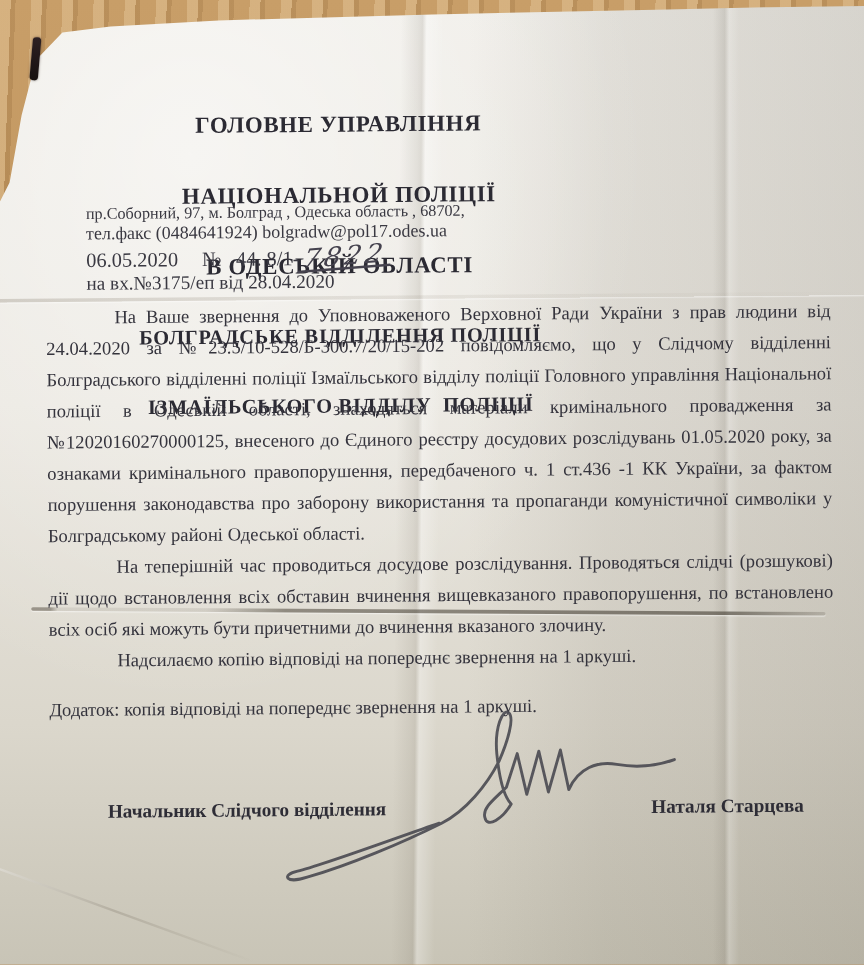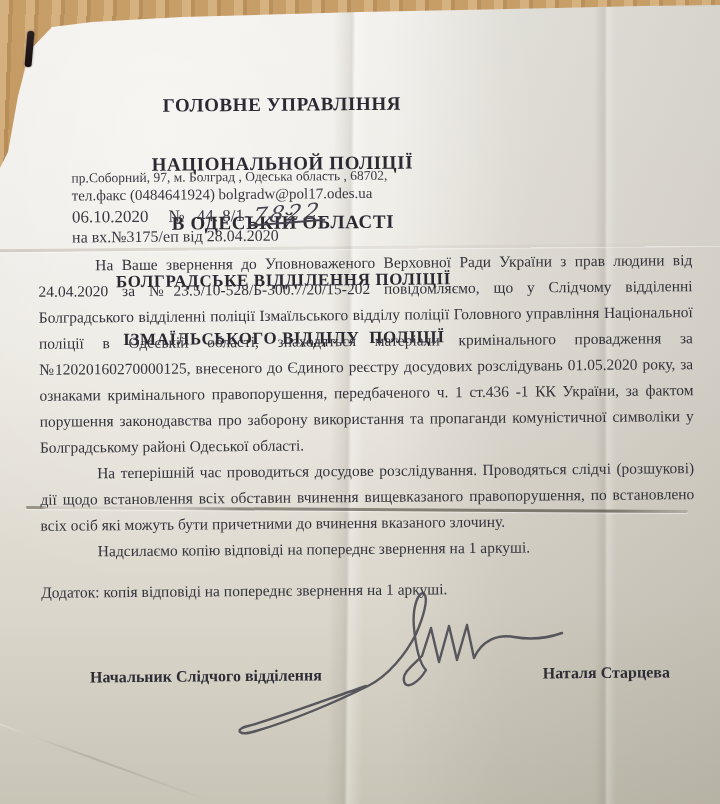--- a/index.html
+++ b/index.html
@@ -123,21 +123,21 @@
       <div class="lh-big">НАЦІОНАЛЬНОЙ ПОЛІЦІЇ</div>
       <div class="lh-big">В ОДЕСЬКІЙ ОБЛАСТІ</div>
       <div class="lh-small">БОЛГРАДСЬКЕ ВІДДІЛЕННЯ ПОЛІЦІЇ</div>
       <div class="lh-small">ІЗМАЇЛЬСЬКОГО ВІДДІЛУ  ПОЛІЦІЇ</div>
     </div>
 
     <div class="addr">
       <div class="addr-line1">пр.Соборний, 97, м. Болград , Одеська область , 68702,</div>
       <div class="addr-line2">тел.факс (0484641924) bolgradw@pol17.odes.ua</div>
       <div class="refline">
-        <span>06.10.2020</span><span class="gap1"></span><span>№</span><span class="gap2"></span><span>44. 8/1-</span><span class="hand">7822</span>
+        <span>06.05.2020</span><span class="gap1"></span><span>№</span><span class="gap2"></span><span>44. 8/1-</span><span class="hand">7822</span>
       </div>
       <div class="incoming">на вх.№3175/еп від 28.04.2020</div>
     </div>
 
     <div class="bodytext">
       <p>На Ваше звернення до Уповноваженого Верховної Ради України з прав людини від 24.04.2020 за №23.5/10-528/Б-300.7/20/15-202 повідомляємо, що у Слідчому відділенні Болградського відділенні поліції Ізмаїльського відділу поліції Головного управління Національної поліції в Одеській області, знаходяться матеріали кримінального провадження за №12020160270000125, внесеного до Єдиного реєстру досудових розслідувань 01.05.2020 року, за ознаками кримінального правопорушення, передбаченого ч. 1 ст.436 -1 КК України, за фактом порушення законодавства про заборону використання та пропаганди комуністичної символіки у Болградському районі Одеської області.</p>
       <p>На теперішній час проводиться досудове розслідування. Проводяться слідчі (розшукові) дії щодо встановлення всіх обставин вчинення вищевказаного правопорушення, по встановлено всіх осіб які можуть бути причетними до вчинення вказаного злочину.</p>
       <p>Надсилаємо копію відповіді на попереднє звернення на 1 аркуші.</p>
       <p class="attachment">Додаток: копія відповіді на попереднє звернення на 1 аркуші.</p>
     </div>

